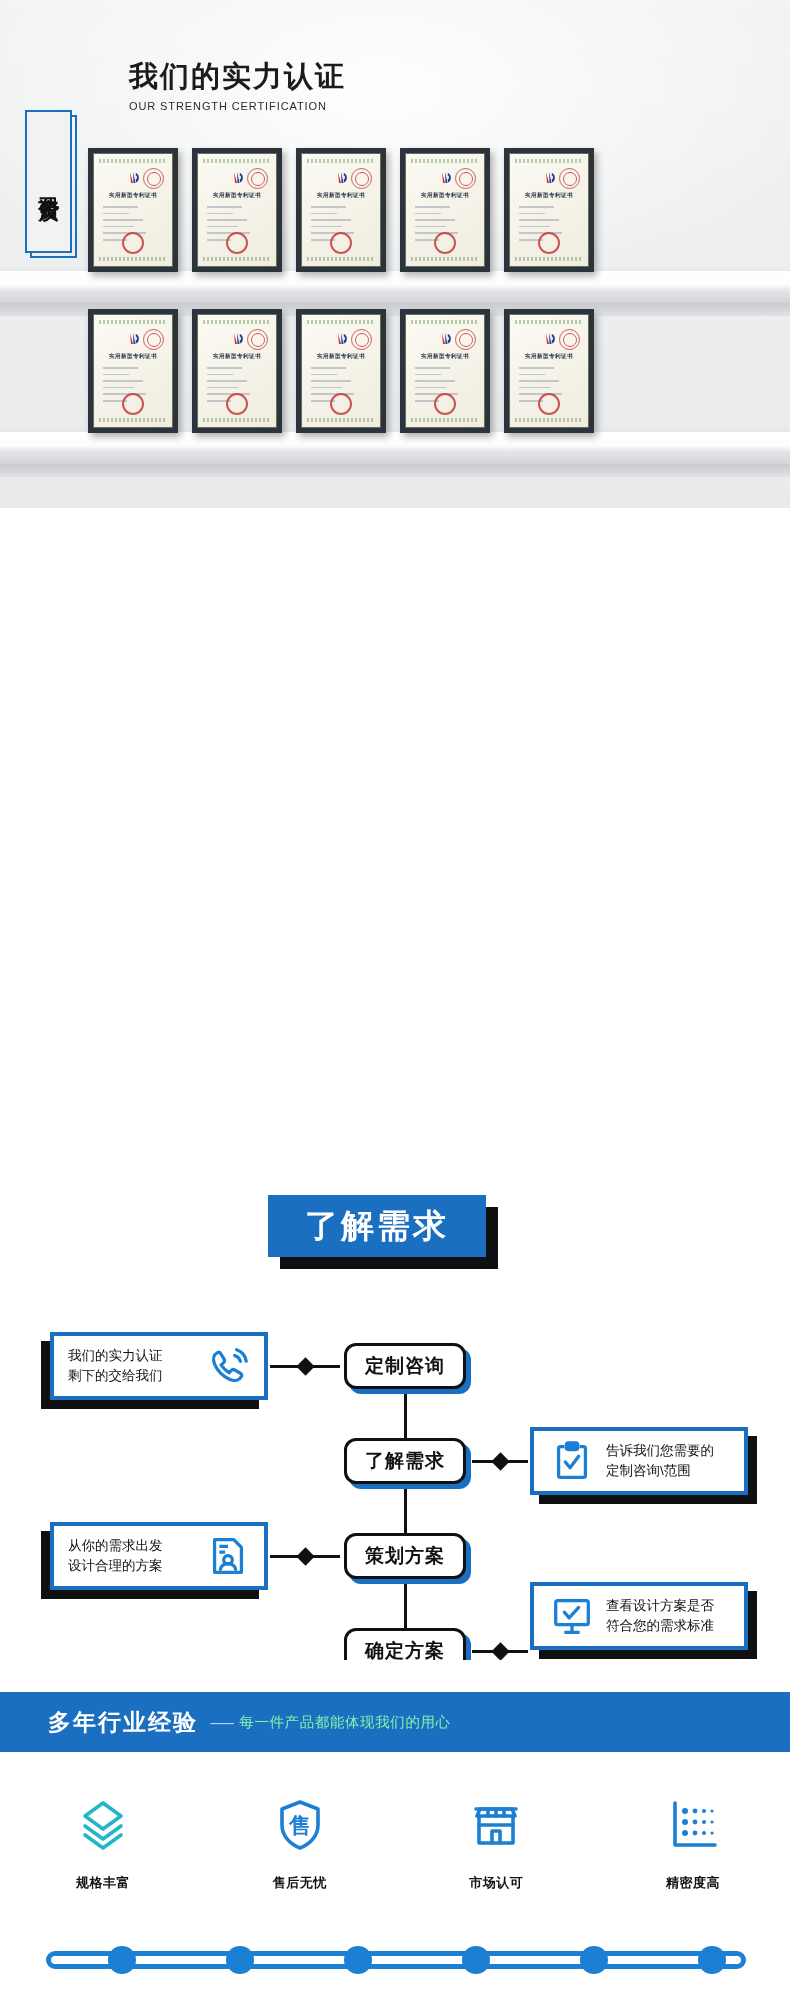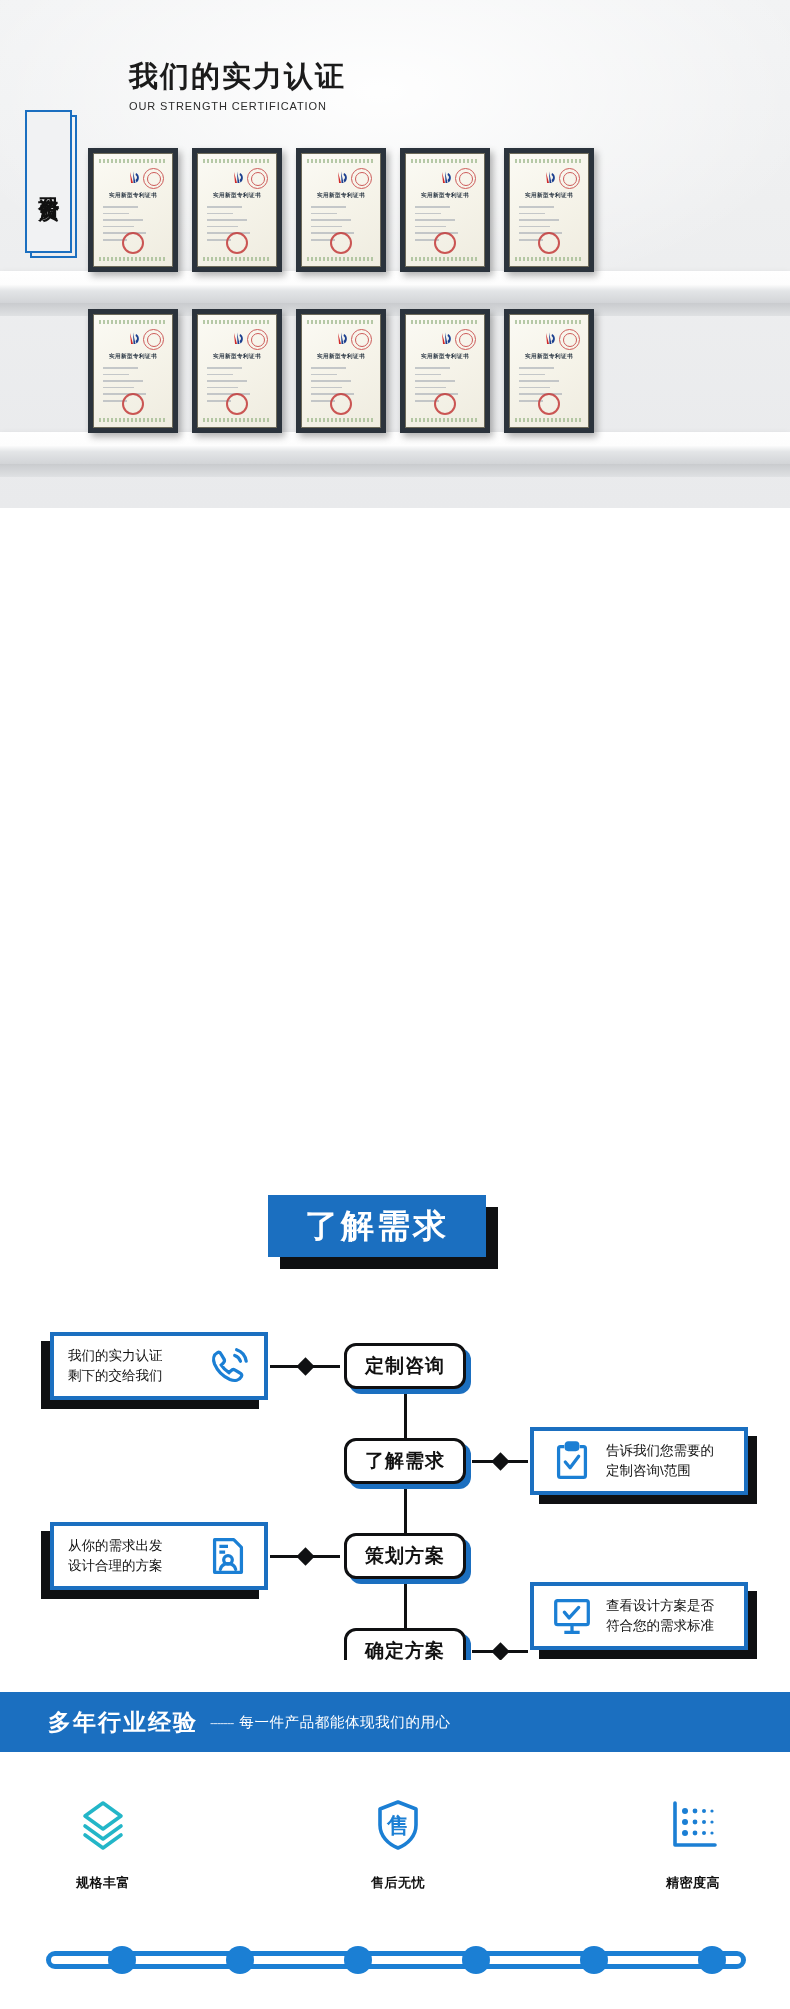--- a/index.html
+++ b/index.html
@@ -187,21 +187,21 @@
   }
 
   
   .feat-section { position:absolute; left:0; top:1660px; width:790px; height:349px; background:#fff; }
   .feat-bar {
     position:absolute; left:0; top:32px; width:790px; height:60px;
     background:#1b6fc0; display:flex; align-items:center; padding-left:48px;
   }
   .feat-bar .fb-main { color:#fff; font-size:23px; font-weight:700; letter-spacing:2px; }
   .feat-bar .fb-dash { color:#cfe2f5; font-size:13px; margin: 0 6px 0 12px; letter-spacing:-1px; }
-  .feat-bar .fb-sub { color:#ffffff; font-size:14.5px; font-weight:500; letter-spacing:.6px; }
+  .feat-bar .fb-sub { color:#86efac; font-size:14.5px; font-weight:500; letter-spacing:.6px; }
 
   .feat-grid {
     position:absolute; left:48px; top:126px; width:700px;
     display:flex; justify-content:space-between;
   }
   .feat-item { width:110px; display:flex; flex-direction:column; align-items:center; }
   .feat-item .ficon { height:78px; display:flex; align-items:center; justify-content:center; }
   .feat-item .flabel { margin-top:10px; font-size:13px; font-weight:700; color:#111; letter-spacing:.5px; }
 
   .feat-rail { position:absolute; left:46px; top:286px; width:700px; height:28px; }
@@ -679,20 +679,35 @@
         <div class="feat-item">
           <span class="ficon">
             <svg viewBox="0 0 56 56" width="56" height="56">
               <g fill="none" stroke="#1b7fd4" stroke-width="3.6" stroke-linejoin="round" stroke-linecap="round">
                 <path d="M28 5 L46 12v16c0 11-8 19-18 23-10-4-18-12-18-23V12z"></path>
               </g>
               <text x="28" y="36" text-anchor="middle" font-size="22" font-weight="700" fill="#1b7fd4" font-family="Liberation Sans, sans-serif">售</text>
             </svg>
           </span>
           <span class="flabel">售后无忧</span>
+        </div>
+        <div class="feat-item">
+          <span class="ficon">
+            <svg viewBox="0 0 56 56" width="56" height="56">
+              <g fill="none" stroke="#1b7fd4" stroke-width="3.6" stroke-linejoin="round" stroke-linecap="round">
+                <path d="M8 12h40"></path>
+                <path d="M9 19h38l-3-7H12z"></path>
+                <path d="M11 19v27h34V19"></path>
+                <path d="M11 28h34"></path>
+                <path d="M24 46V34h8v12"></path>
+                <path d="M20 12v7M28 12v7M36 12v7"></path>
+              </g>
+            </svg>
+          </span>
+          <span class="flabel">市场认可</span>
         </div>
         <div class="feat-item">
           <span class="ficon">
             <svg viewBox="0 0 56 56" width="56" height="56">
               <g fill="none" stroke="#1b7fd4" stroke-width="3.6" stroke-linejoin="round" stroke-linecap="round">
                 <path d="M10 6v42h40"></path>
               </g>
               <g fill="#1b7fd4">
                 <circle cx="20" cy="14" r="3"></circle>
                 <circle cx="30" cy="14" r="2.4"></circle>

